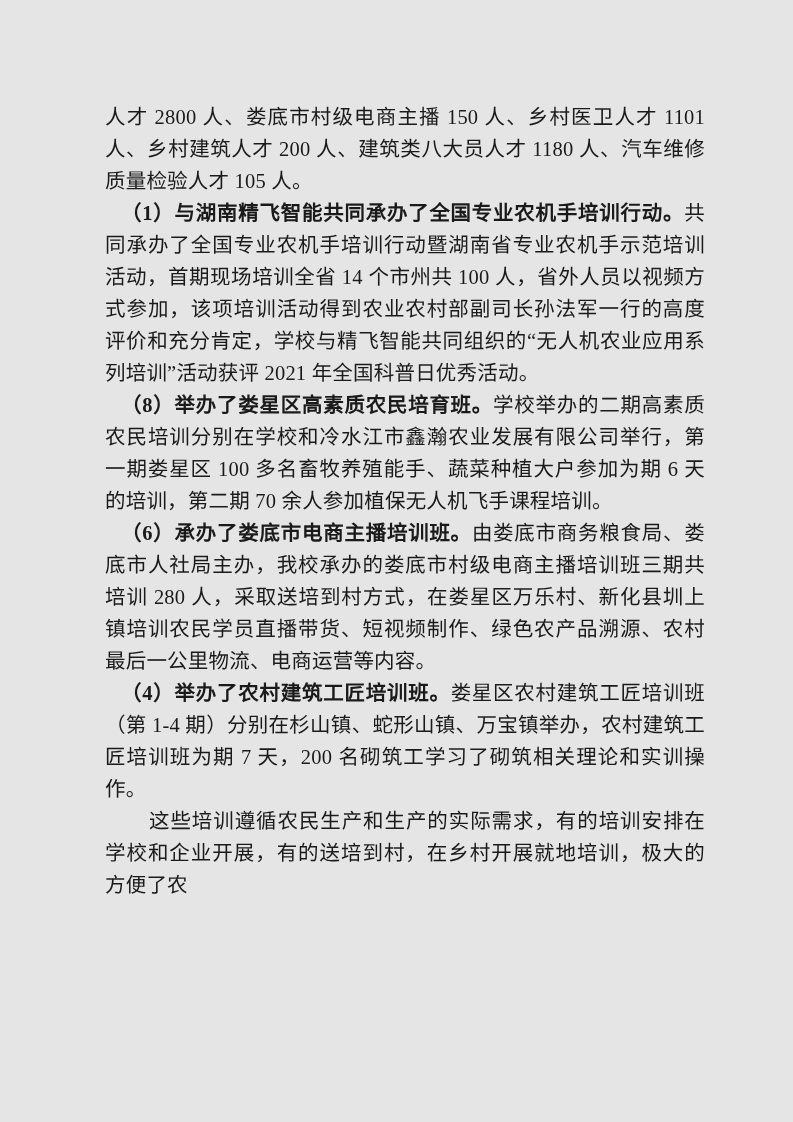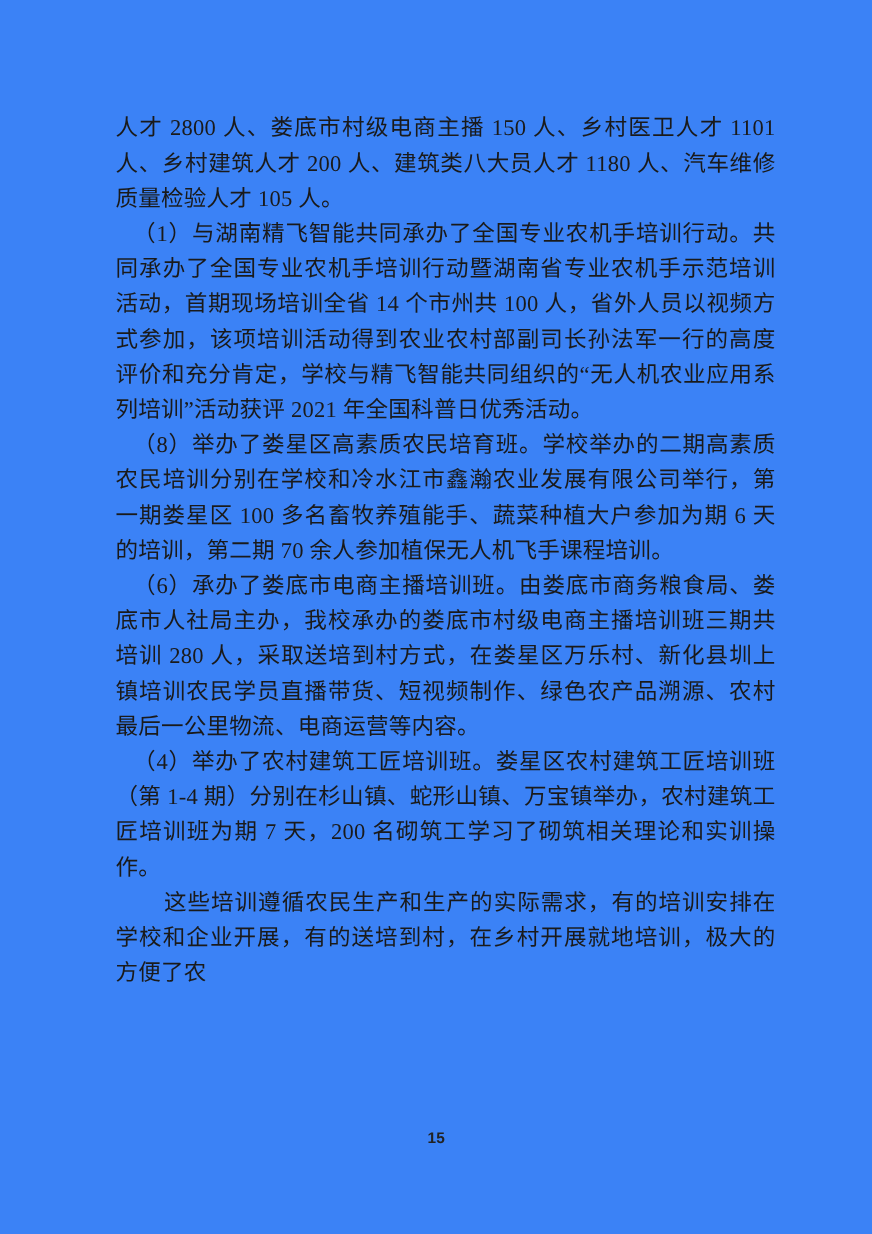--- a/index.html
+++ b/index.html
@@ -4,21 +4,21 @@
 <style>
   html, body {
     margin: 0;
     padding: 0;
     background: #ffffff;
   }
   .page {
     position: relative;
     width: 793px;
     height: 1122px;
-    background: #3b82f6;
+    background: #e5e5e5;
     overflow: hidden;
     font-family: "Liberation Serif", serif;
   }
   .content {
     position: absolute;
     left: 105px;
     top: 101px;
     width: 600px;
   }
   .para {
@@ -26,21 +26,21 @@
     padding: 0;
     font-size: 20.5px;
     line-height: 32px;
     letter-spacing: 0.2px;
     color: #1a1a1a;
     text-align: justify;
     text-justify: inter-ideograph;
     word-break: break-all;
   }
   .para b {
-    font-weight: normal;
+    font-weight: bold;
   }
   .no-indent   { text-indent: 0; }
   .head-indent { text-indent: 16px; }
   .body-indent { text-indent: 44px; }
   .footer {
     position: absolute;
     left: 0;
     top: 1026px;
     width: 100%;
     text-align: center;
@@ -66,16 +66,13 @@
 
     <p class="para head-indent"><b>（6）承办了娄底市电商主播培训班。</b><span>由娄底市商务粮食局、娄底市人社局主办，我校承办的娄底市村级电商主播培训班三期共培训 280 人，采取送培到村方式，在娄星区万乐村、新化县圳上镇培训农民学员直播带货、短视频制作、绿色农产品溯源、农村最后一公里物流、电商运营等内容。</span></p>
 
     <p class="para head-indent"><b>（4）举办了农村建筑工匠培训班。</b><span>娄星区农村建筑工匠培训班（第 1-4 期）分别在杉山镇、蛇形山镇、万宝镇举办，农村建筑工匠培训班为期 7 天，200 名砌筑工学习了砌筑相关理论和实训操作。</span></p>
 
 
     <p class="para body-indent"><b></b><span>这些培训遵循农民生产和生产的实际需求，有的培训安排在学校和企业开展，有的送培到村，在乡村开展就地培训，极大的方便了农</span></p>
 
   </div>
 
-  <div class="footer">
-    <span class="page-num">15</span>
-  </div>
 </div>
 
 </body></html>

